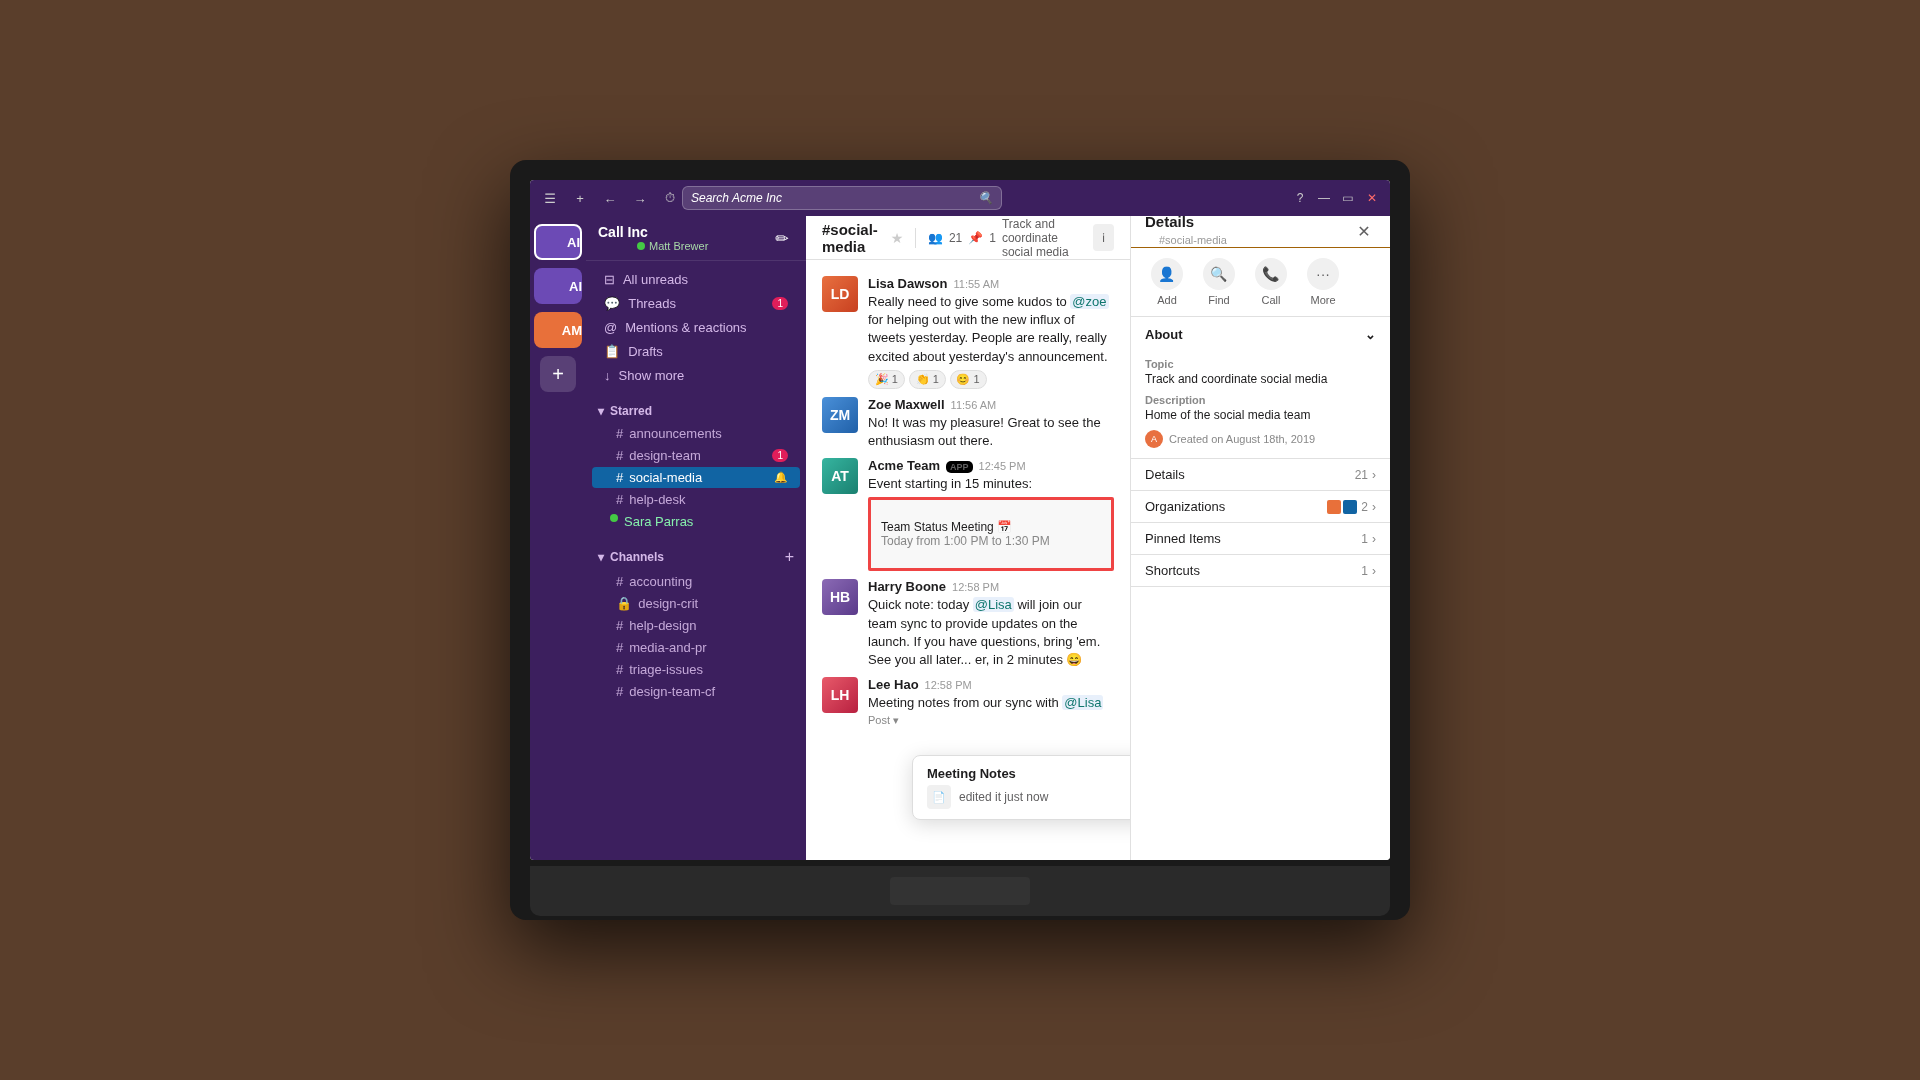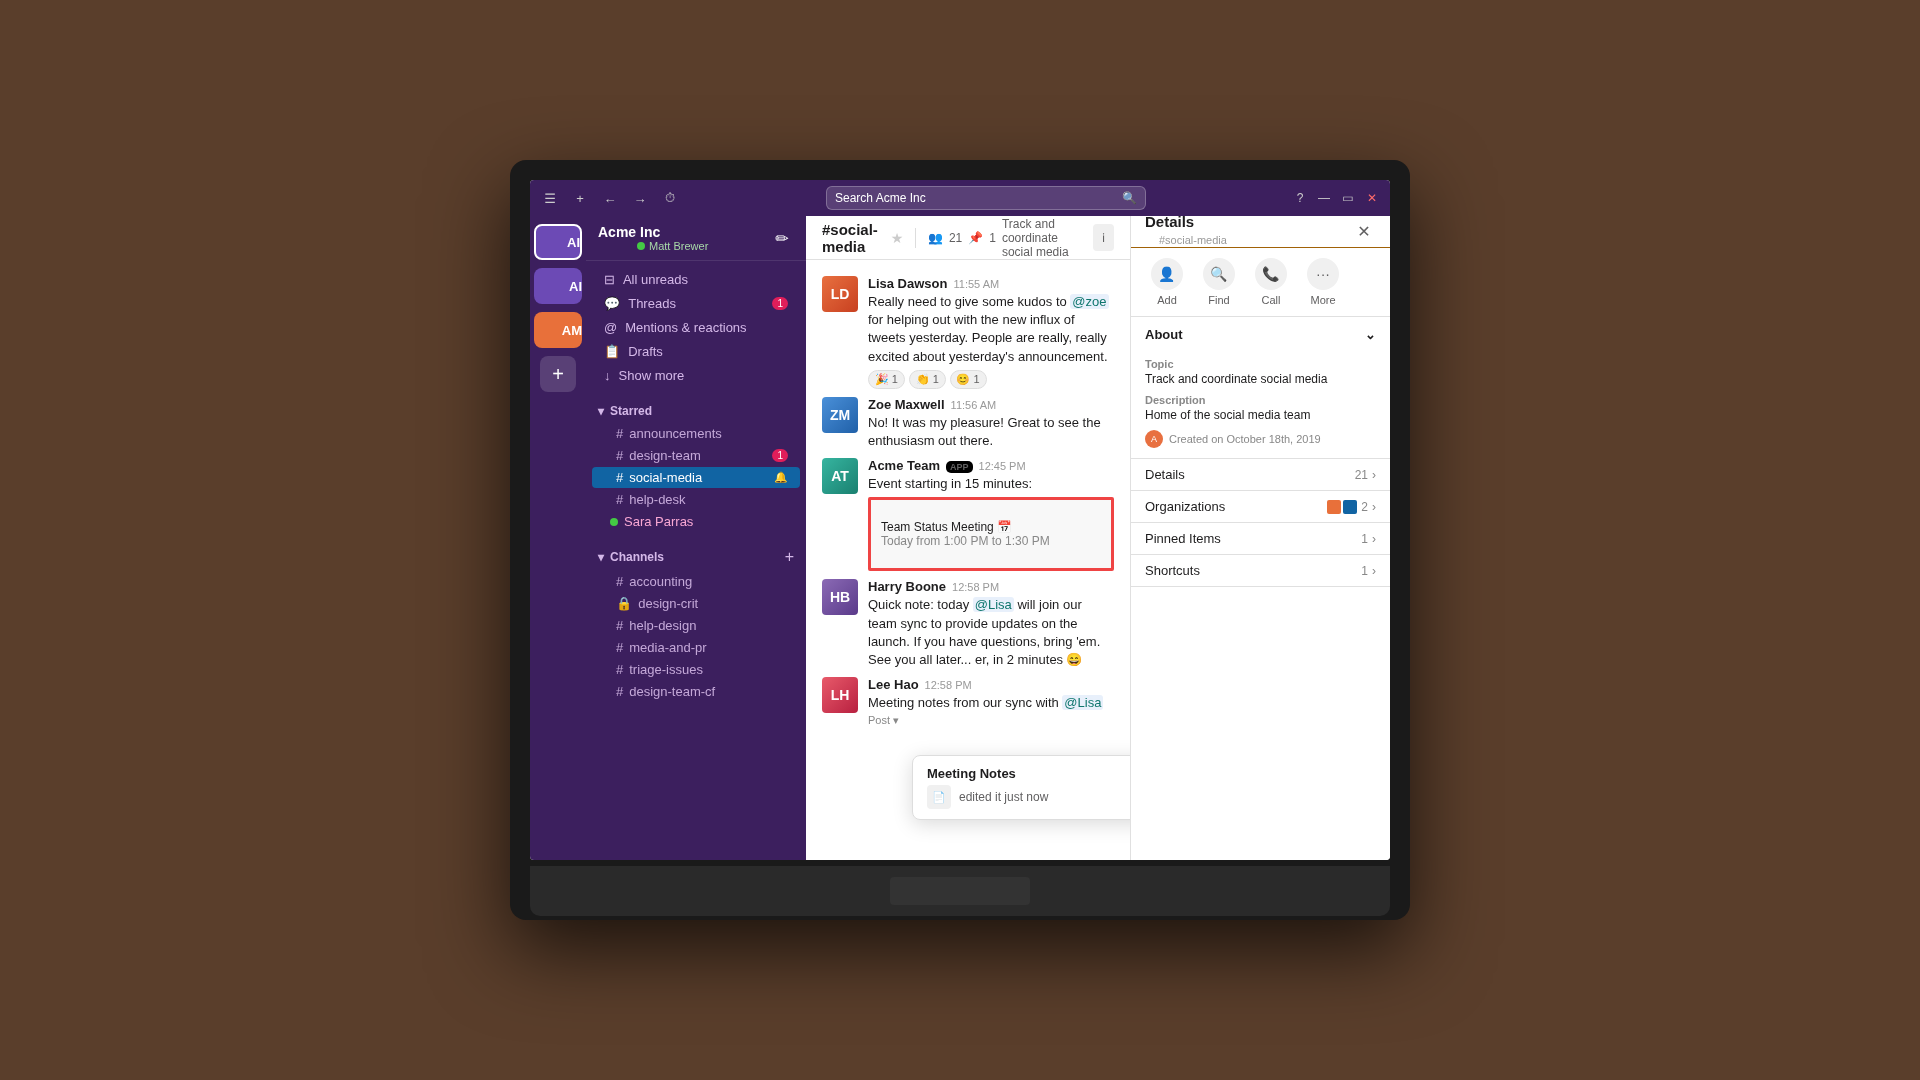--- a/index.html
+++ b/index.html
@@ -56,21 +56,22 @@
       align-items: center;
       justify-content: center;
       color: #ccc;
       font-size: 13px;
       cursor: pointer;
       border-radius: 3px;
     }
     .title-bar-search {
       flex: 1;
       display: flex;
-      justify-content: center;
+      justify-content: flex-start;
+      font-style: italic;
     }
     .search-box {
       background: rgba(255,255,255,0.15);
       border: 1px solid rgba(255,255,255,0.25);
       border-radius: 6px;
       height: 24px;
       width: 320px;
       display: flex;
       align-items: center;
       padding: 0 8px;
@@ -235,25 +236,25 @@
     .channel-badge {
       background: #e01e5a;
       color: #fff;
       border-radius: 10px;
       font-size: 10px;
       padding: 1px 5px;
       margin-left: auto;
     }
     .dm-item {
       display: flex;
-      align-items: center;
+      align-items: flex-start;
       padding: 3px 12px 3px 24px;
       gap: 6px;
       cursor: pointer;
-      color: #f9a8d4;
+      color: #86efac;
       font-size: 13px;
     }
     .dm-dot {
       width: 8px;
       height: 8px;
       border-radius: 50%;
       background: #44c944;
       flex-shrink: 0;
     }
 
@@ -645,21 +646,21 @@
         </div>
         <div class="ws-avatar amber">
           <span>AM</span>
         </div>
         <div class="ws-add">+</div>
       </div>
 
       <div class="sidebar">
         <div class="sidebar-header">
           <div>
-            <div class="workspace-name">Acme Inc</div>
+            <div class="workspace-name">Call Inc</div>
             <div class="user-status">
               <span class="status-dot"></span>
               <span>Matt Brewer</span>
             </div>
           </div>
           <div class="tb-icon-btn" style="color:#fff; font-size:16px;">✏</div>
         </div>
 
         <div class="sidebar-nav">
           <div class="nav-item">
@@ -886,21 +887,21 @@
             <span>About</span>
             <span>⌄</span>
           </div>
           <div class="details-section-content">
             <div class="detail-label">Topic</div>
             <div class="detail-value">Track and coordinate social media</div>
             <div class="detail-label">Description</div>
             <div class="detail-value">Home of the social media team</div>
             <div class="detail-created">
               <div class="creator-avatar">A</div>
-              <span>Created on October 18th, 2019</span>
+              <span>Created on August 18th, 2019</span>
             </div>
           </div>
         </div>
 
         <div class="details-row">
           <span>Details</span>
           <div class="details-row-right">
             <span>21</span>
             <span>›</span>
           </div>

